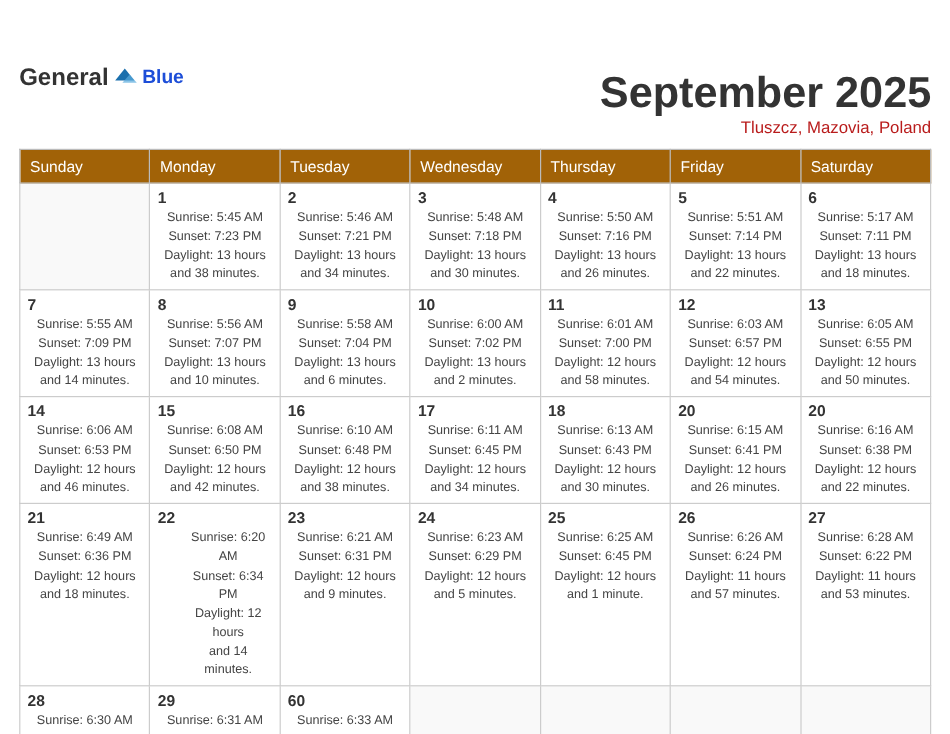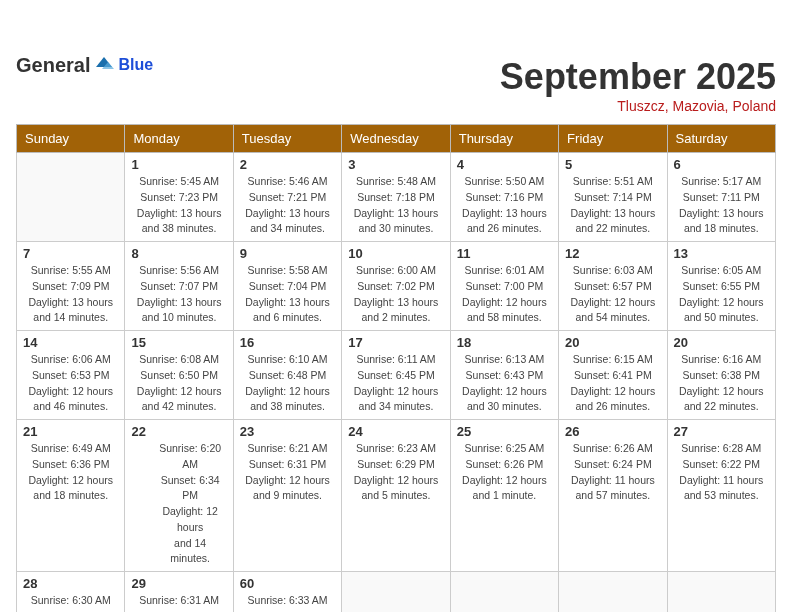--- a/index.html
+++ b/index.html
@@ -293,21 +293,21 @@
         <td>
           <span class="day-number">24</span>
           <div class="day-info" style="white-space: pre-line;">Sunrise: 6:23 AM
 Sunset: 6:29 PM
 Daylight: 12 hours
 and 5 minutes.</div>
         </td>
         <td>
           <span class="day-number">25</span>
           <div class="day-info" style="white-space: pre-line;">Sunrise: 6:25 AM
-Sunset: 6:26 PM
+Sunset: 6:45 PM
 Daylight: 12 hours
 and 1 minute.</div>
         </td>
         <td>
           <span class="day-number">26</span>
           <div class="day-info" style="white-space: pre-line;">Sunrise: 6:26 AM
 Sunset: 6:24 PM
 Daylight: 11 hours
 and 57 minutes.</div>
         </td>

